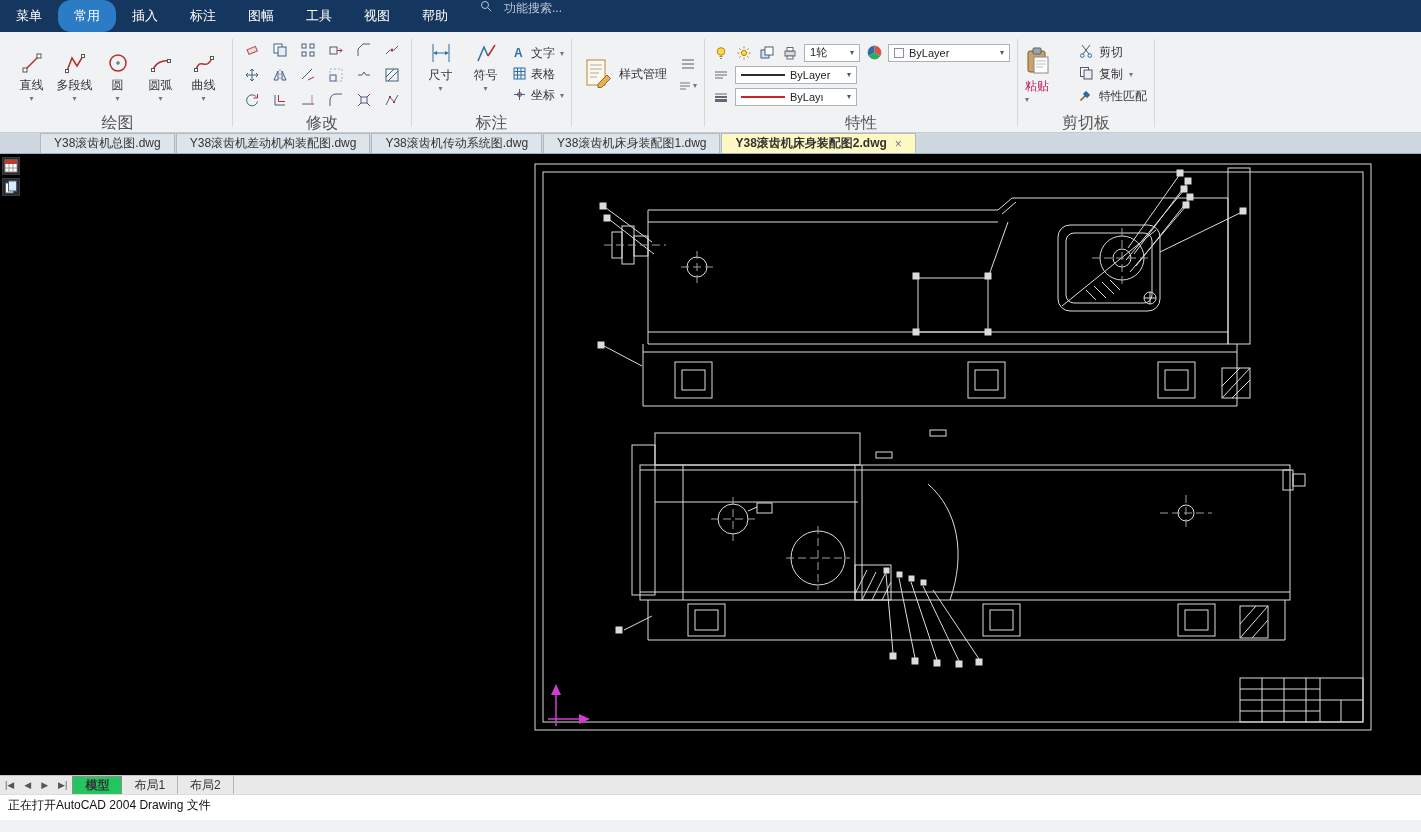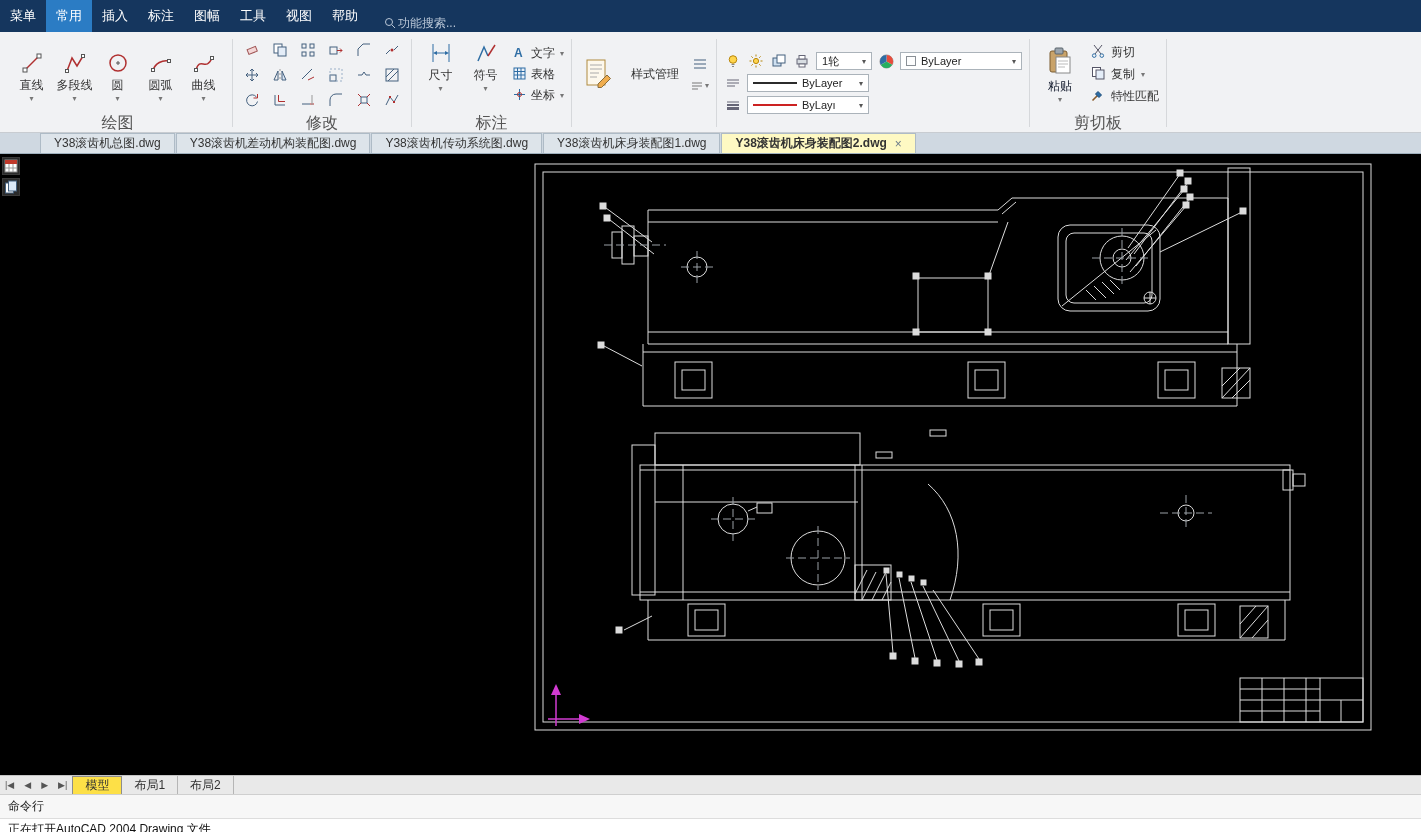--- a/index.html
+++ b/index.html
@@ -1,23 +1,23 @@
 <!DOCTYPE html>
 <html lang="zh"><head>
 <meta charset="utf-8">
 <style>
   *{margin:0;padding:0;box-sizing:border-box;font-family:"Liberation Sans","DejaVu Sans",sans-serif;}
   html,body{width:1421px;height:832px;overflow:hidden;background:#000;}
   .app{width:1421px;height:832px;display:flex;flex-direction:column;background:#f1f2f4;}
 
   
   .menubar{height:32px;background:#15365e;display:flex;align-items:stretch;color:#fff;font-size:13px;flex:0 0 auto;}
-  .menu-item{padding:0 10px;display:flex;align-items:center;cursor:default;white-space:nowrap;}
+  .menu-item{padding:0 16px;display:flex;align-items:center;cursor:default;white-space:nowrap;border-radius:13px;}
   .menu-item.active{background:#2b7cc4;justify-content:flex-end;}
-  .menu-search{display:flex;align-items:flex-end;gap:2px;color:#b9c6d6;padding:0 16px;font-size:12px;}
+  .menu-search{display:flex;align-items:flex-start;gap:12px;color:#b9c6d6;padding:0 16px;font-size:12px;}
 
   
   .ribbon{height:101px;background:#f1f2f4;border-bottom:1px solid #c8ccd1;display:flex;align-items:stretch;padding:2px 2px 0 4px;flex:0 0 auto;overflow:hidden;}
   .rgroup{display:flex;flex-direction:column;}
   .rgroup-content{flex:1;display:flex;align-items:center;padding:2px 6px;}
   .rgroup-label{height:17px;text-align:center;font-size:16px;color:#555;line-height:15px;}
   .vsep{width:1px;background:#d6d8db;margin:5px 1px;flex:0 0 auto;}
   button{background:transparent;border:none;cursor:default;}
 
   .tool-v{width:43px;display:flex;flex-direction:column;align-items:center;padding-top:3px;}
@@ -27,57 +27,57 @@
 
   .modify-grid{display:grid;grid-auto-flow:column;grid-template-rows:repeat(3,24px);gap:1px 4px;align-self:center;}
   .mico{width:24px;height:24px;display:flex;align-items:center;justify-content:center;}
 
   .ann-wrap{display:flex;align-items:stretch;gap:2px;}
   .ann-small{display:flex;flex-direction:column;justify-content:center;gap:3px;margin-left:4px;}
   .ann-row{display:flex;align-items:center;gap:5px;font-size:12px;color:#333;height:18px;white-space:nowrap;}
   .ann-row.caret::after{content:"▾";font-size:8px;color:#777;}
 
   .style-wrap{display:flex;align-items:center;gap:8px;}
-  .style-btn{display:flex;align-items:center;gap:18px;font-size:12px;color:#333;padding:4px 4px;}
+  .style-btn{display:flex;align-items:center;gap:6px;font-size:12px;color:#333;padding:4px 4px;}
   .style-mini{display:flex;flex-direction:column;align-items:center;gap:4px;}
   .mini-caret::after{content:"▾";font-size:8px;color:#777;margin-left:2px;}
 
   .props{display:flex;flex-direction:column;gap:3px;justify-content:space-between;}
   .props-row{display:flex;align-items:center;gap:5px;height:19px;}
   .small-ico{width:18px;height:18px;display:flex;align-items:center;justify-content:center;}
   .combo{display:flex;align-items:center;gap:5px;background:#fff;border:1px solid #abb3ba;height:18px;padding:0 5px;font-size:11px;color:#222;width:122px;}
   .combo::after{content:"▾";margin-left:auto;font-size:8px;color:#555;}
   .combo.narrow{width:56px;}
   .swatch{width:10px;height:10px;background:#fdfdfd;border:1px solid #8a9096;flex:0 0 auto;}
   .line-sample{width:44px;height:0;border-top:2px solid #2b2b2b;flex:0 0 auto;}
   .line-sample.red{border-color:#cc2222;}
 
   .clip{display:flex;gap:8px;align-items:center;}
-  .paste-btn{width:46px;display:flex;flex-direction:column;align-items:center;padding-top:2px;font-size:12px;color:#0f172a;}
+  .paste-btn{width:46px;display:flex;flex-direction:column;align-items:flex-start;padding-top:2px;font-size:12px;color:#be185d;}
   .paste-btn::after{content:"▾";font-size:8px;color:#777;}
   .clip-col{display:flex;flex-direction:column;justify-content:center;gap:4px;}
   .clip-row{display:flex;align-items:center;gap:6px;font-size:12px;color:#333;height:18px;white-space:nowrap;}
   .clip-row.caret::after{content:"▾";font-size:8px;color:#777;}
 
   
   .doctabs{height:21px;background:#cfd8e1;display:flex;align-items:flex-end;padding-left:40px;border-bottom:1px solid #9fb0bd;font-size:12px;flex:0 0 auto;}
   .dtab{height:20px;display:flex;align-items:center;padding:0 13px;background:#dde4ea;border:1px solid #aebbc6;border-bottom:none;margin-right:1px;color:#333;white-space:nowrap;}
   .dtab.active{background:#fef9c3;font-weight:bold;}
   .dtab .close{margin-left:8px;color:#6b7b8a;font-weight:normal;font-size:12px;}
 
   
   .canvas{position:relative;height:621px;background:#000;flex:0 0 auto;overflow:hidden;}
   .canvas svg.drawing{position:absolute;left:0;top:0;}
   .palette-btn{position:absolute;left:2px;width:18px;height:18px;display:flex;align-items:center;justify-content:center;background:#2a2a2a;border:1px solid #3a3a3a;}
 
   
   .layoutbar{height:19px;background:#e9e9e9;border-top:1px solid #c4c4c4;display:flex;align-items:stretch;font-size:12px;color:#444;flex:0 0 auto;}
   .lnav{padding:0 5px;font-size:9px;color:#555;display:flex;align-items:center;}
   .ltab{padding:0 12px;display:flex;align-items:center;border-right:1px solid #b5b5b5;color:#333;}
-  .ltab.active{background:#fde047;font-weight:normal;border:1px solid #8d8d8d;border-bottom:none;}
+  .ltab.active{background:#22c55e;font-weight:bold;border:1px solid #8d8d8d;border-bottom:none;}
 
   
   .cmdline{height:24px;background:#f7f7f7;border-top:1px solid #cfcfcf;font-size:12px;color:#222;display:flex;align-items:center;padding-left:8px;flex:0 0 auto;}
   .statusline{height:26px;background:#ffffff;border-top:1px solid #dddddd;overflow:hidden;font-size:12px;color:#111;padding-left:8px;flex:0 0 auto;}
   .statusline span{display:block;line-height:20px;}
 </style>
 </head>
 <body>
 
 <div class="app">
@@ -435,20 +435,21 @@
                   <path d="M1 8.5h12" stroke="#667" stroke-width="3"></path>
                 </svg>
               </button>
             <span class="combo">
                 <span class="line-sample red"></span>
                 <span>ByLayı</span>
               </span>
           </div>
         </div>
       </div>
+      <div class="rgroup-label">特性</div>
     </div>
 
     <div class="vsep"></div>
 
     <div class="rgroup">
       <div class="rgroup-content clip">
         <button class="paste-btn">
           <span><svg width="26" height="28" viewBox="0 0 26 28">
                 <rect x="3" y="4" width="17" height="21" rx="2" fill="#c9a36a" stroke="#7a5c30"></rect>
                 <rect x="8" y="1" width="8" height="6" rx="1" fill="#9aa4ad" stroke="#5a646d"></rect>
@@ -642,20 +643,17 @@
   <div class="layoutbar">
     <span class="lnav">|◀</span>
     <span class="lnav">◀</span>
     <span class="lnav">▶</span>
     <span class="lnav">▶|</span>
     <span class="ltab active">模型</span>
     <span class="ltab">布局1</span>
     <span class="ltab">布局2</span>
   </div>
 
-  <div class="cmdline">
-    <span>命令行</span>
-  </div>
   <div class="statusline">
     <span>正在打开AutoCAD 2004 Drawing 文件</span>
   </div>
 
 </div>
 
 </body></html>

